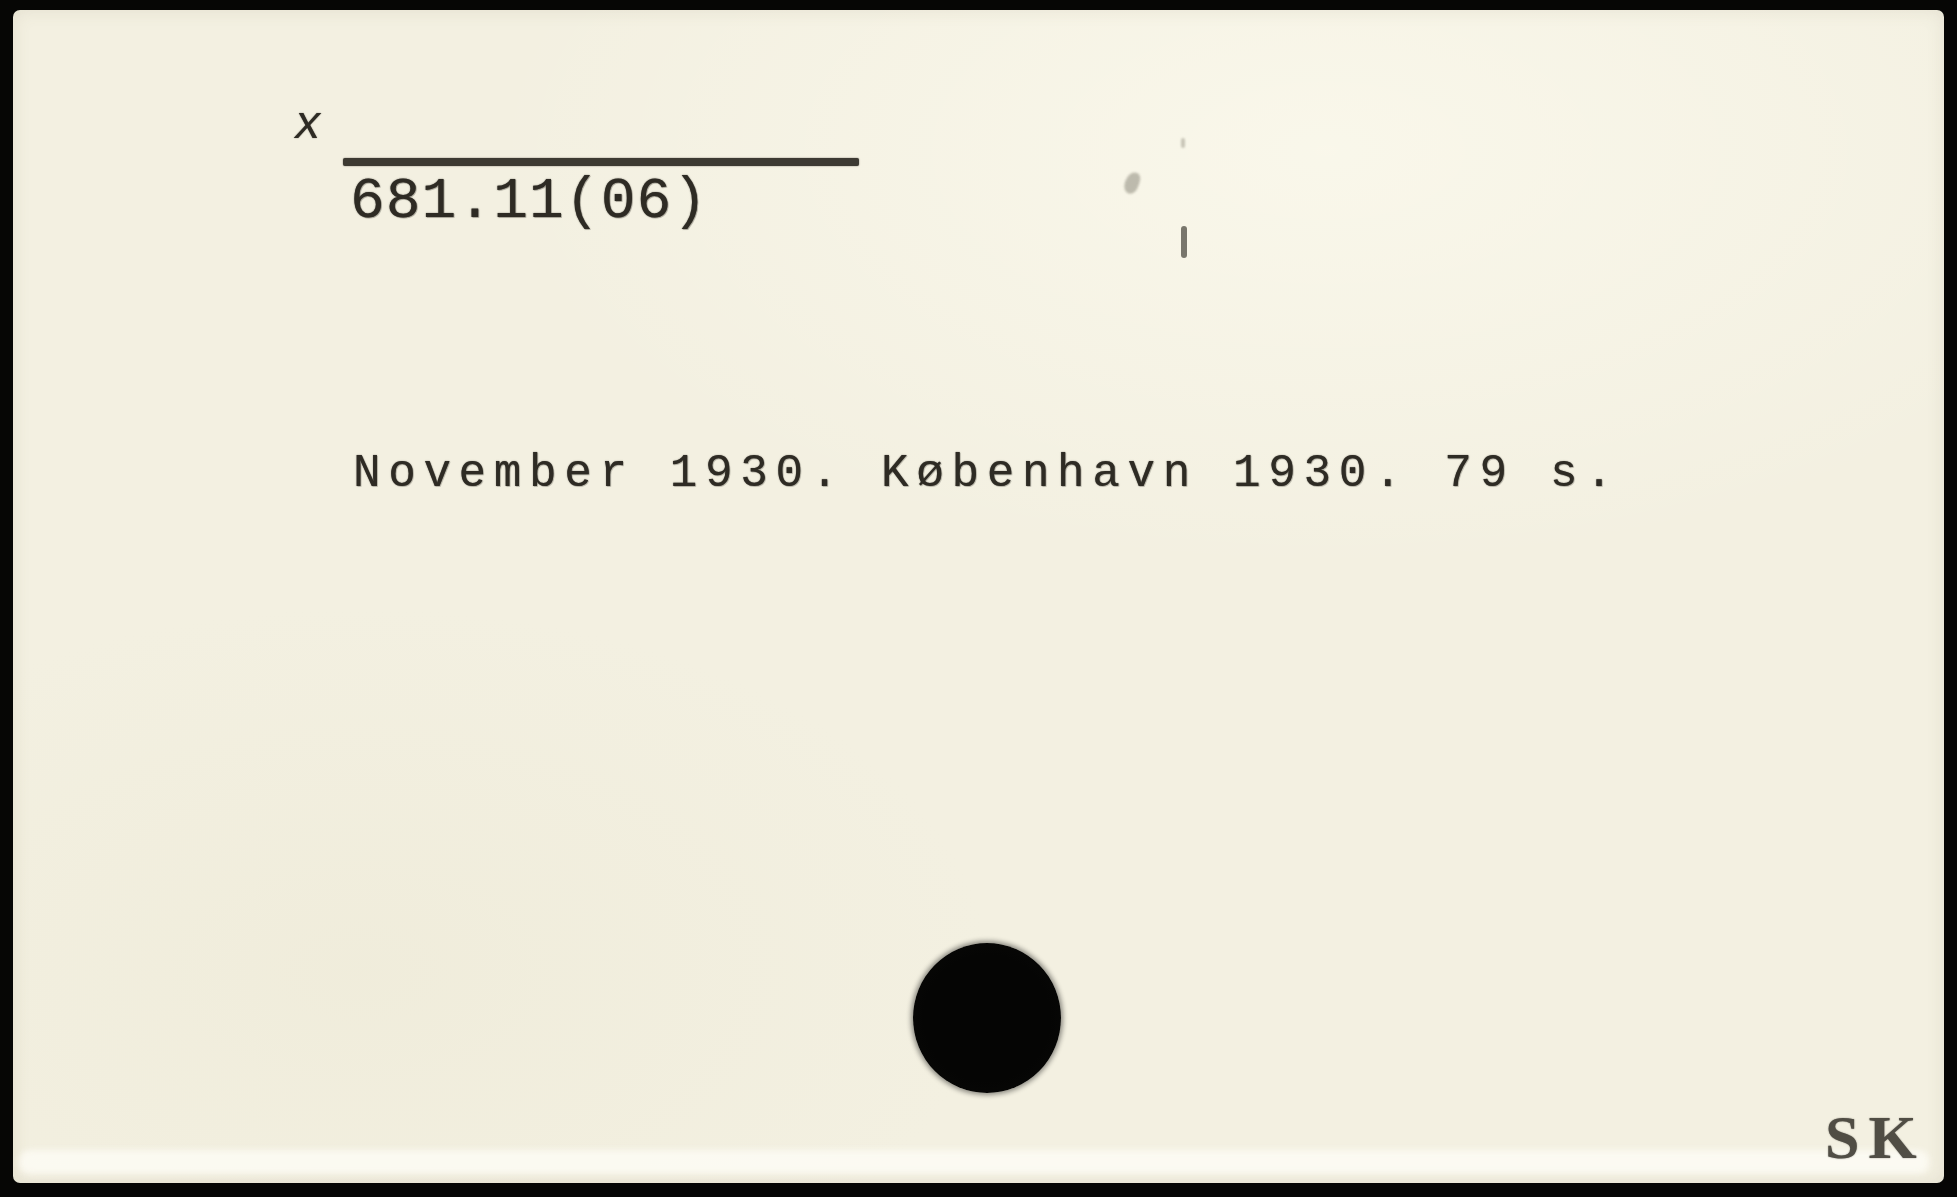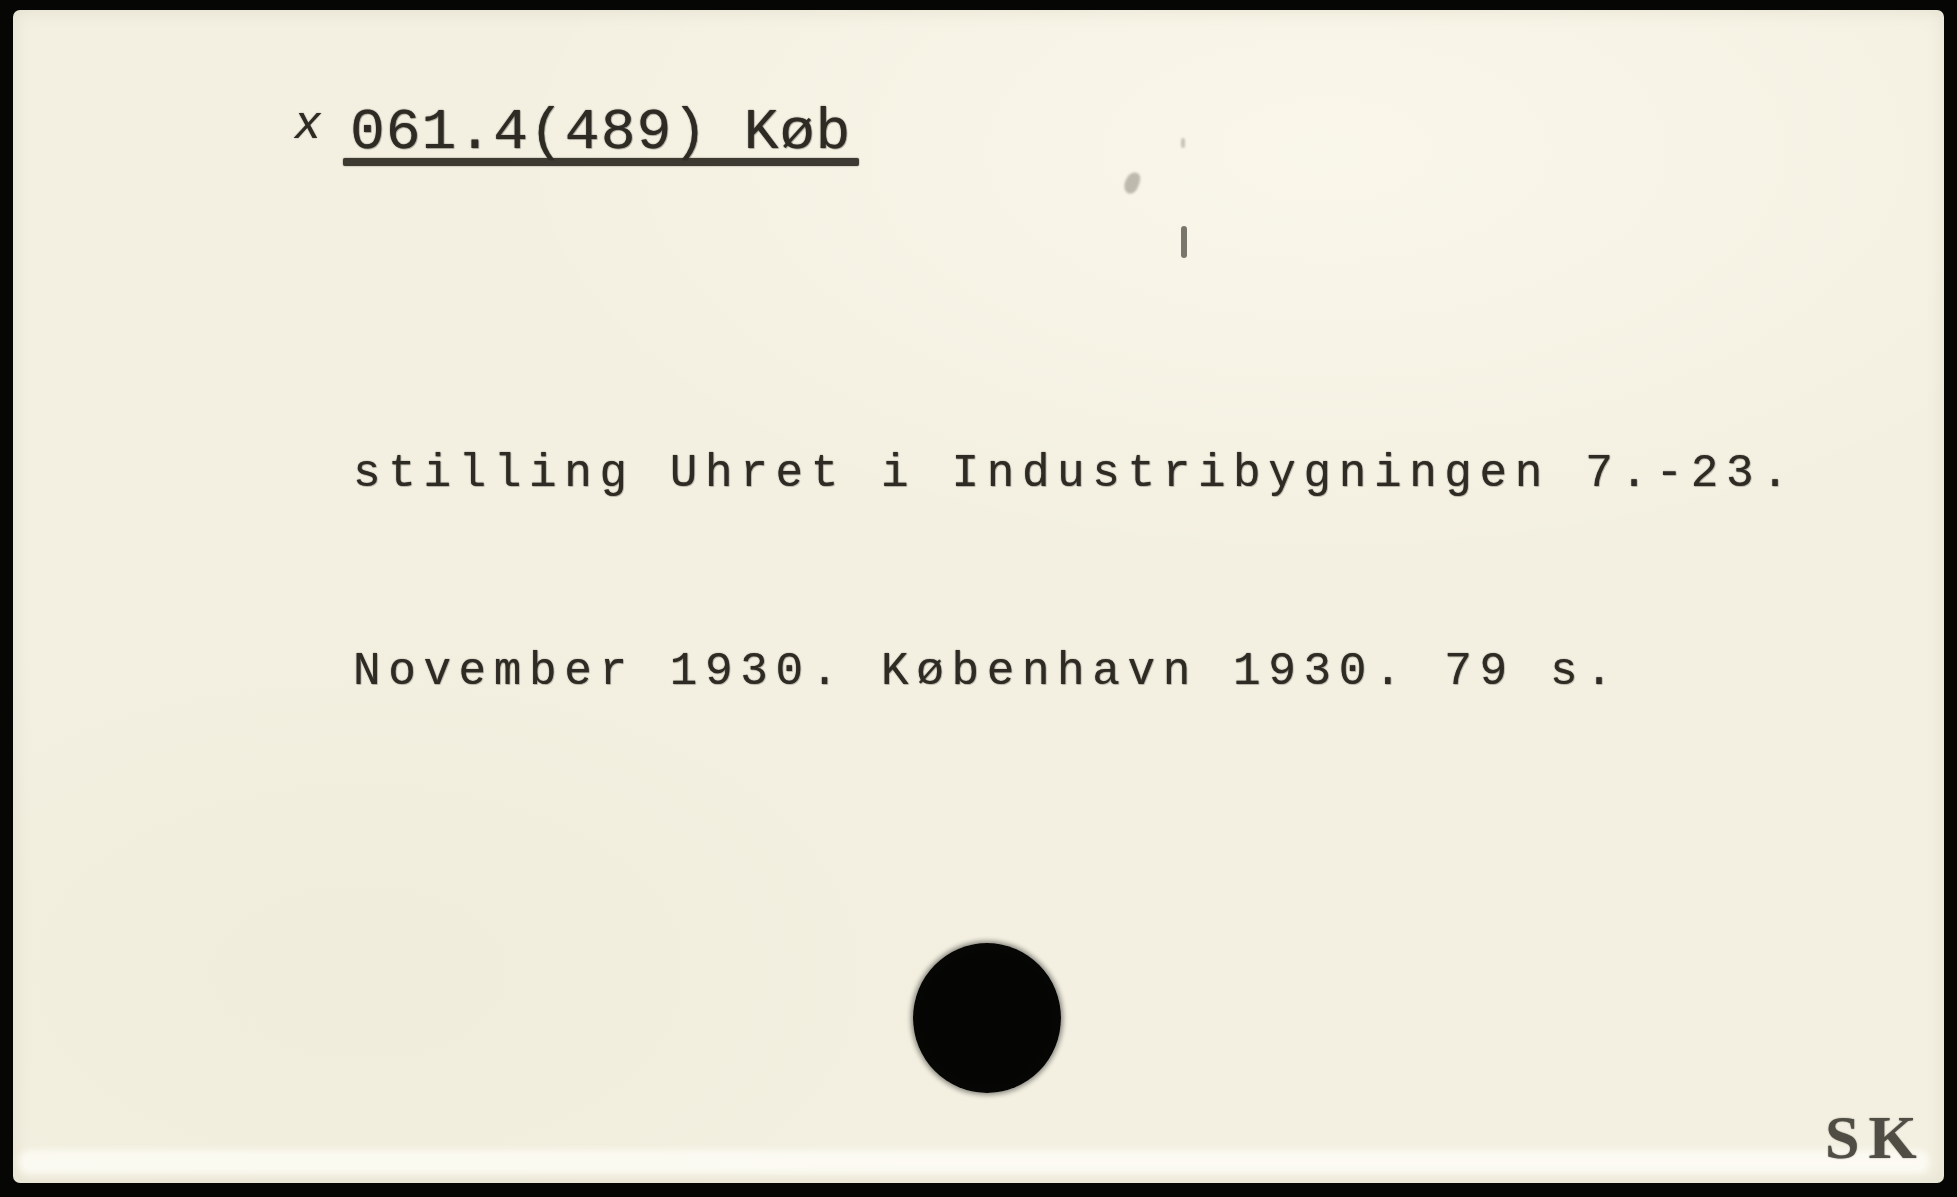--- a/index.html
+++ b/index.html
@@ -116,27 +116,26 @@
   }
 </style>
 </head>
 <body>
 
 <div class="stage">
   <div class="card">
 
     <span class="cross">x</span>
 
-    <div class="cls-line1">061.4(489) Køb</div>
 
     <div class="cls-underline"></div>
 
+    <div class="cls-line2">681.11(06)</div>
 
     <div class="description">
-      <div>stilling Uhret i Industribygningen 7.-23.</div>
       <div>November 1930. København 1930. 79 s.</div>
     </div>
 
     <div class="smudge-1"></div>
     <div class="smudge-2"></div>
     <div class="smudge-3"></div>
 
     <div class="hole"></div>
 
     <div class="bottom-band"></div>

